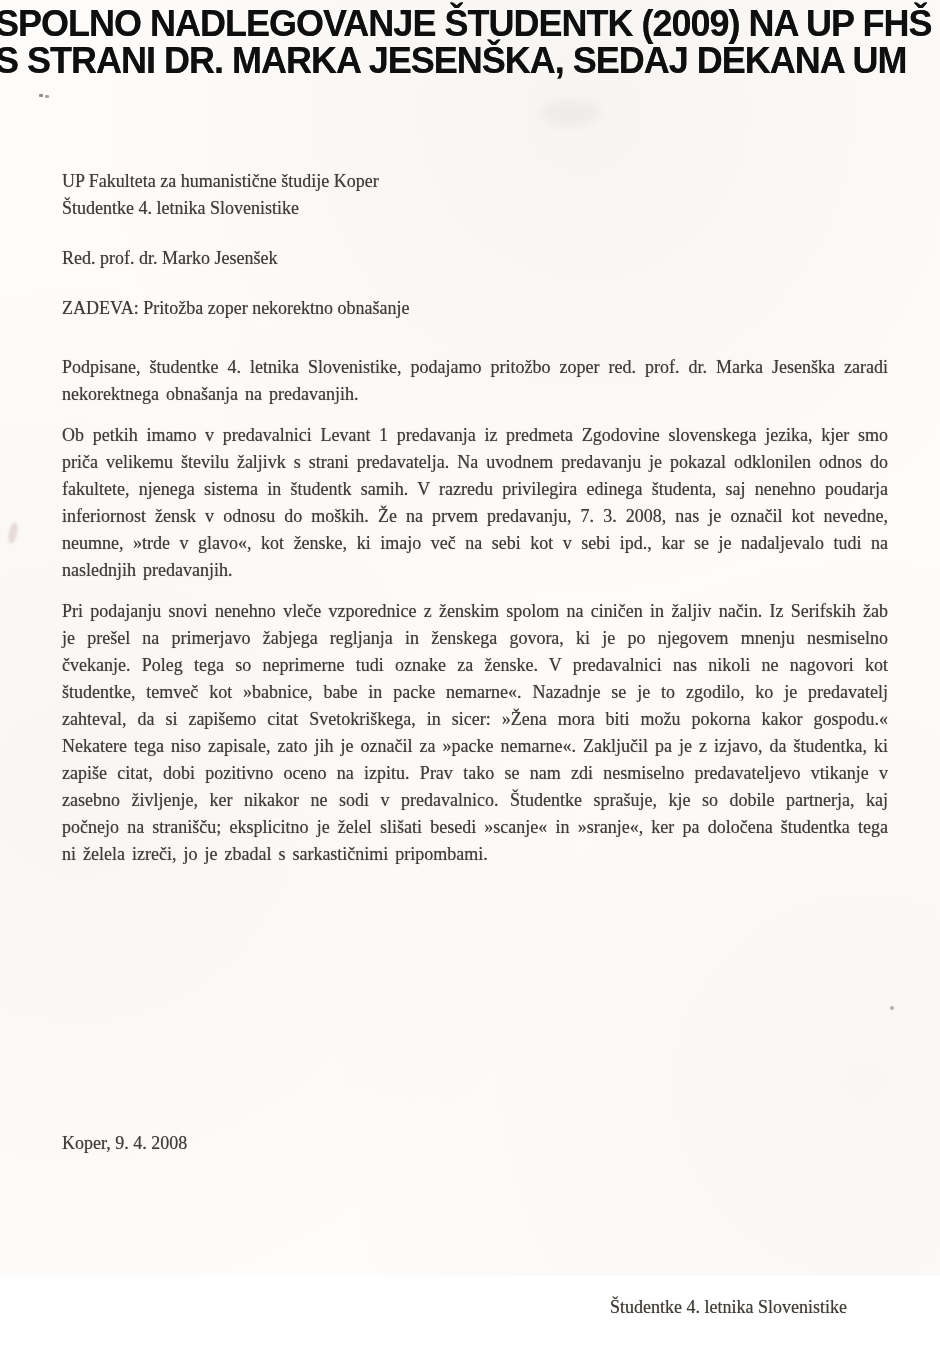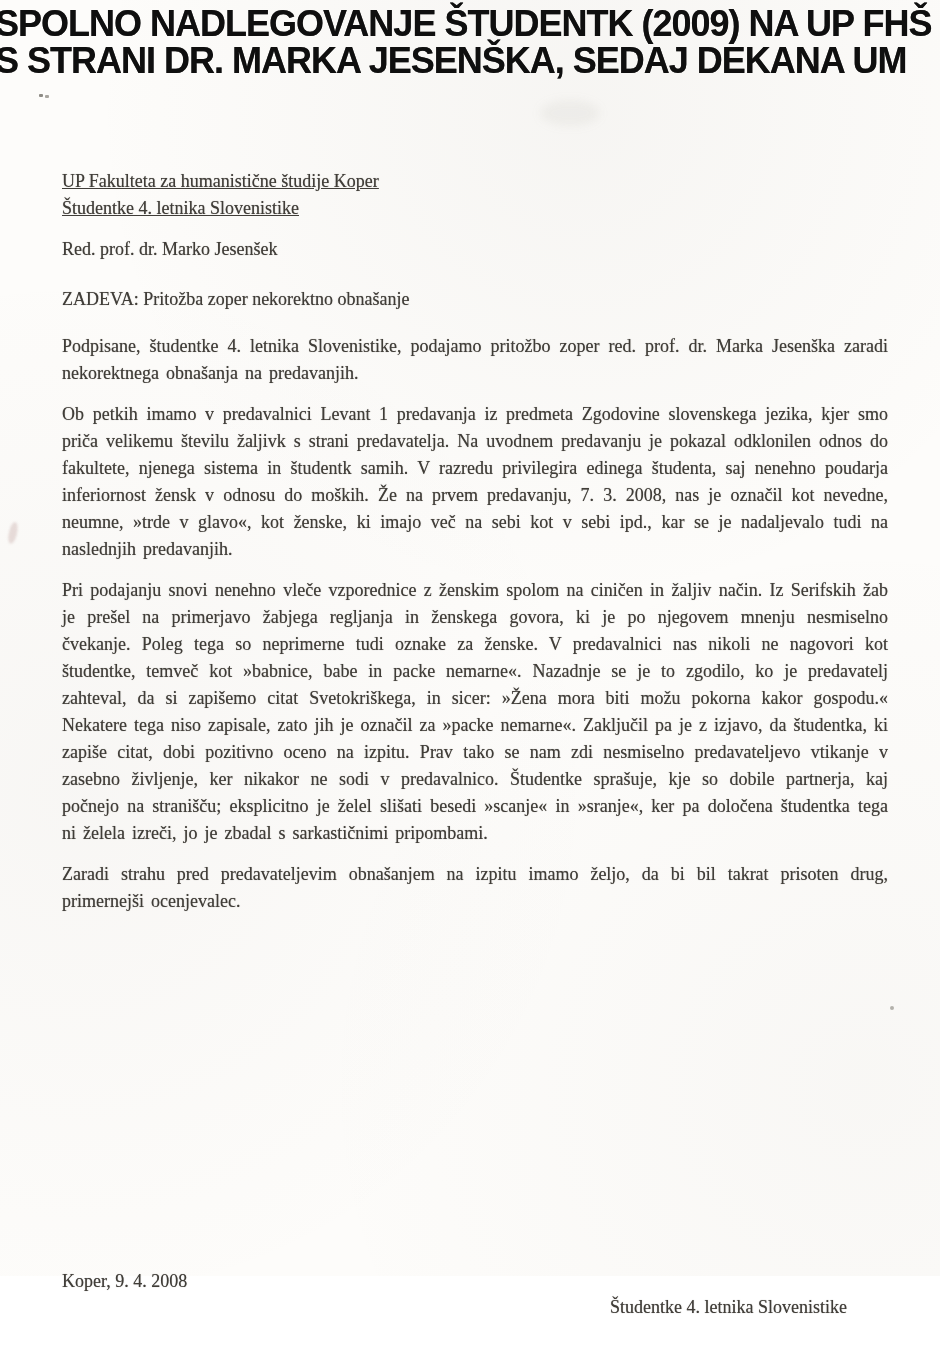--- a/index.html
+++ b/index.html
@@ -42,26 +42,26 @@
     left:62px;top:168px;
     width:838px;
     font-size:18px;
     line-height:27px;
   }
   .letter p{
     margin:0 12px 14px 0;
     text-align:justify;
     word-spacing:2.5px;
   }
-  .sender-line{display:block;text-decoration:underline;}
-  .addressee{margin-top:14px;}
-  .subject{margin-top:23px;margin-bottom:20px;}
+  .sender-line{display:block;}
+  .addressee{margin-top:23px;}
+  .subject{margin-top:23px;margin-bottom:32px;}
   .place-date{
     position:absolute;
-    left:62px;top:1271px;
+    left:62px;top:1133px;
     font-size:18px;
   }
   .signature{
     position:absolute;
     right:93px;top:1297px;
     font-size:18px;
   }
   
   .artifact{position:absolute;pointer-events:none;}
   .artifact-dashes{
@@ -111,21 +111,20 @@
       <span class="sender-line">Študentke 4. letnika Slovenistike</span>
     </div>
 
     <div class="addressee">Red. prof. dr. Marko Jesenšek</div>
 
     <div class="subject">ZADEVA: Pritožba zoper nekorektno obnašanje</div>
 
     <p>Podpisane, študentke 4. letnika Slovenistike, podajamo pritožbo zoper red. prof. dr. Marka Jesenška zaradi nekorektnega obnašanja na predavanjih.</p>
     <p>Ob petkih imamo v predavalnici Levant 1 predavanja iz predmeta Zgodovine slovenskega jezika, kjer smo priča velikemu številu žaljivk s strani predavatelja. Na uvodnem predavanju je pokazal odklonilen odnos do fakultete, njenega sistema in študentk samih. V razredu privilegira edinega študenta, saj nenehno poudarja inferiornost žensk v odnosu do moških. Že na prvem predavanju, 7. 3. 2008, nas je označil kot nevedne, neumne, »trde v glavo«, kot ženske, ki imajo več na sebi kot v sebi ipd., kar se je nadaljevalo tudi na naslednjih predavanjih.</p>
     <p>Pri podajanju snovi nenehno vleče vzporednice z ženskim spolom na ciničen in žaljiv način. Iz Serifskih žab je prešel na primerjavo žabjega regljanja in ženskega govora, ki je po njegovem mnenju nesmiselno čvekanje. Poleg tega so neprimerne tudi oznake za ženske. V predavalnici nas nikoli ne nagovori kot študentke, temveč kot »babnice, babe in packe nemarne«. Nazadnje se je to zgodilo, ko je predavatelj zahteval, da si zapišemo citat Svetokriškega, in sicer: »Žena mora biti možu pokorna kakor gospodu.« Nekatere tega niso zapisale, zato jih je označil za »packe nemarne«. Zaključil pa je z izjavo, da študentka, ki zapiše citat, dobi pozitivno oceno na izpitu. Prav tako se nam zdi nesmiselno predavateljevo vtikanje v zasebno življenje, ker nikakor ne sodi v predavalnico. Študentke sprašuje, kje so dobile partnerja, kaj počnejo na stranišču; eksplicitno je želel slišati besedi »scanje« in »sranje«, ker pa določena študentka tega ni želela izreči, jo je zbadal s sarkastičnimi pripombami.</p>
-    <p>Zaradi strahu pred predavateljevim obnašanjem na izpitu imamo željo, da bi bil takrat prisoten drug, primernejši ocenjevalec.</p>
 
   </div>
 
   <div class="place-date scan-text">Koper, 9. 4. 2008</div>
 
   <div class="signature scan-text">Študentke 4. letnika Slovenistike</div>
 
 </div>
 
 </body></html>

